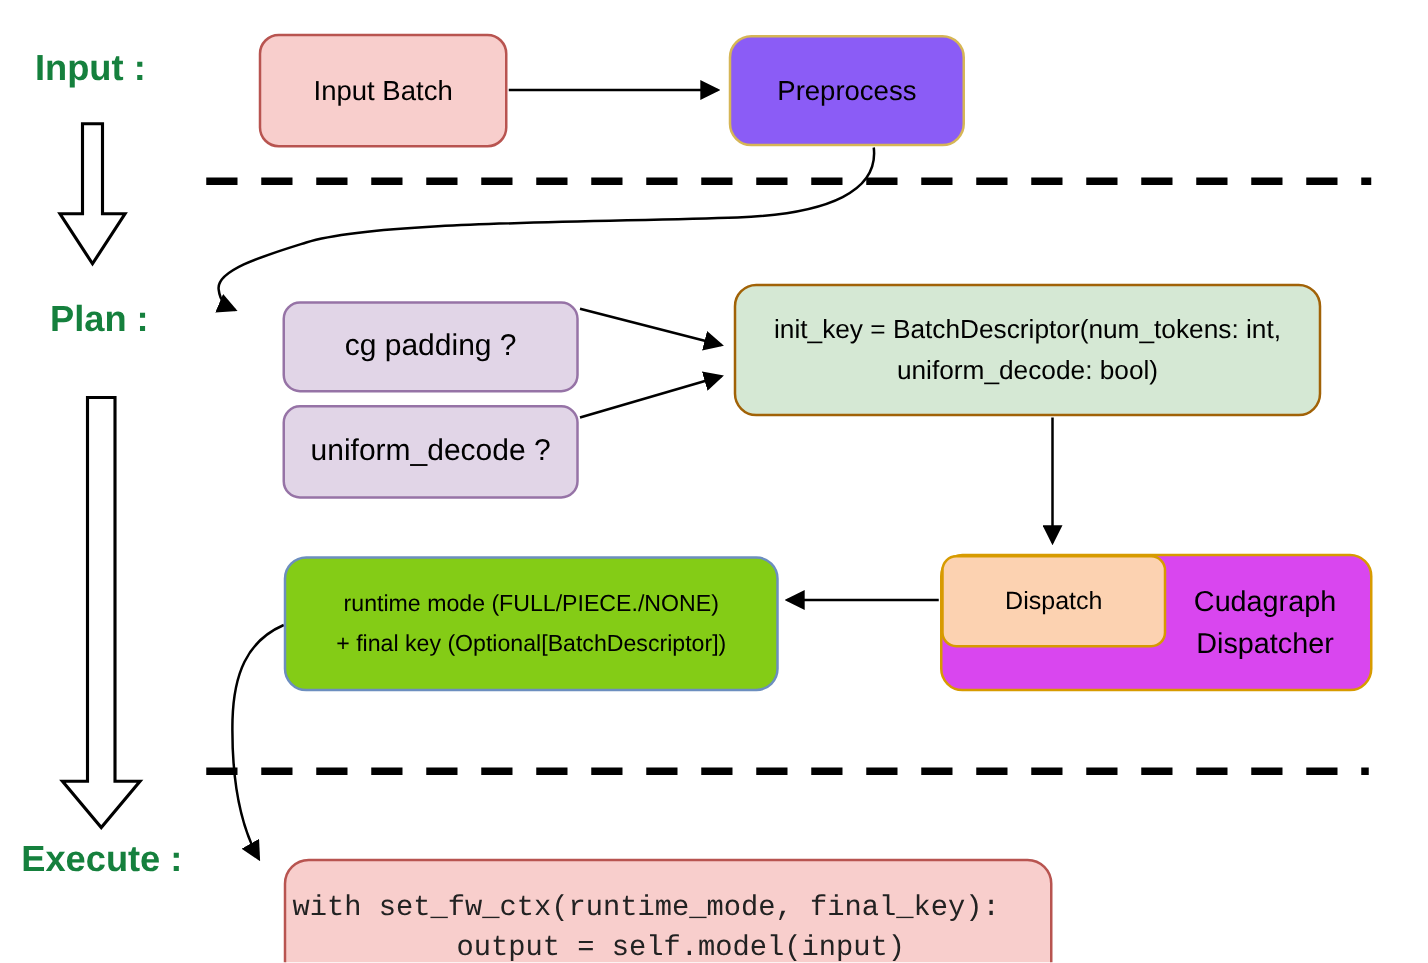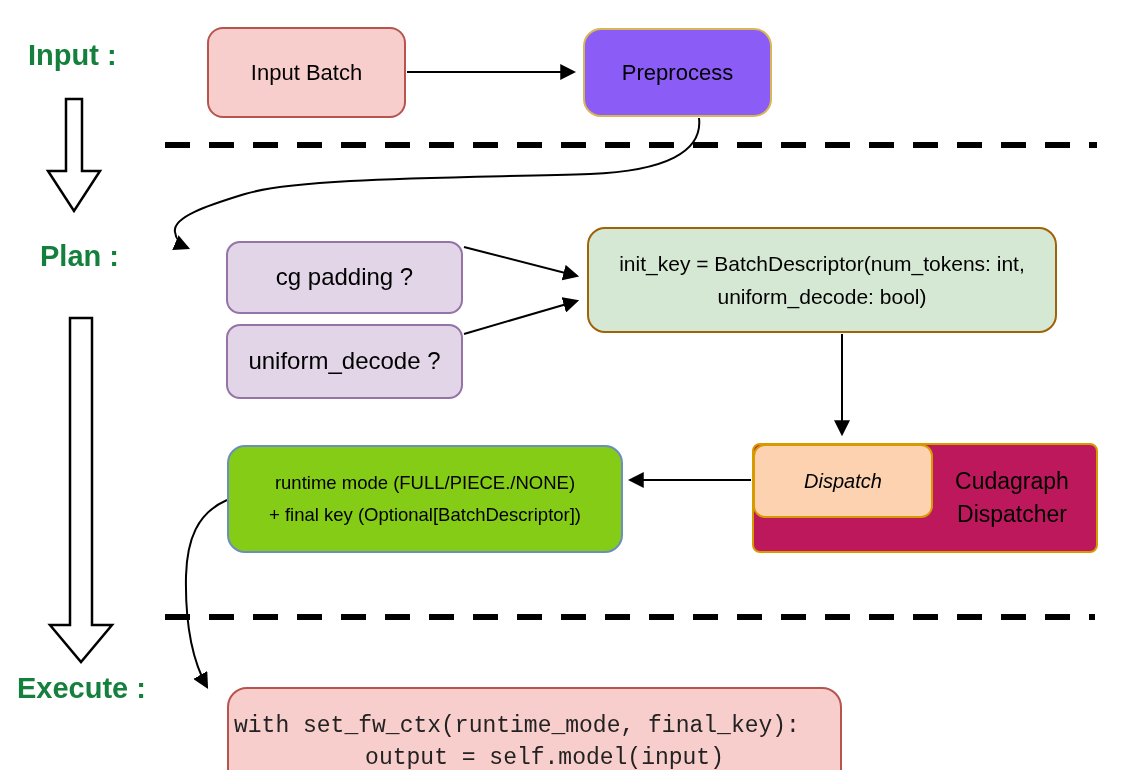--- a/index.html
+++ b/index.html
@@ -59,36 +59,35 @@
     font-size: 24px;
     margin-top: 26px;
   }
   .node-init-key {
     left: 587px; top: 227px; width: 470px; height: 106px;
     background: #d5e8d4; border: 2px solid #a16207; border-radius: 18px;
     font-size: 21px; line-height: 33px;
   }
   .node-cudagraph {
     left: 752px; top: 443px; width: 346px; height: 110px;
-    background: #be185d; border: 2px solid #d79b00; border-radius: 8px;
+    background: #d946ef; border: 2px solid #d79b00; border-radius: 18px;
     flex-direction: row;
     justify-content: flex-end;
   }
   .cudagraph-text {
     width: 168px;
     font-size: 23px;
     line-height: 33px;
     text-align: center;
   }
   .node-dispatch {
     left: 753px; top: 444px; width: 180px; height: 74px;
     background: #fcd2b1; border: 2px solid #d79b00; border-radius: 12px;
     font-size: 20px;
     z-index: 3;
-    font-style: italic;
   }
   .node-runtime-mode {
     left: 227px; top: 445px; width: 396px; height: 108px;
     background: #84cc16; border: 2px solid #6c8ebf; border-radius: 18px;
     font-size: 18.5px; line-height: 32px;
   }
   .node-execute-code {
     left: 227px; top: 643px; width: 615px; height: 110px;
     background: #f8cecc; border: 2px solid #b85450; border-radius: 20px;
     align-items: flex-start;

